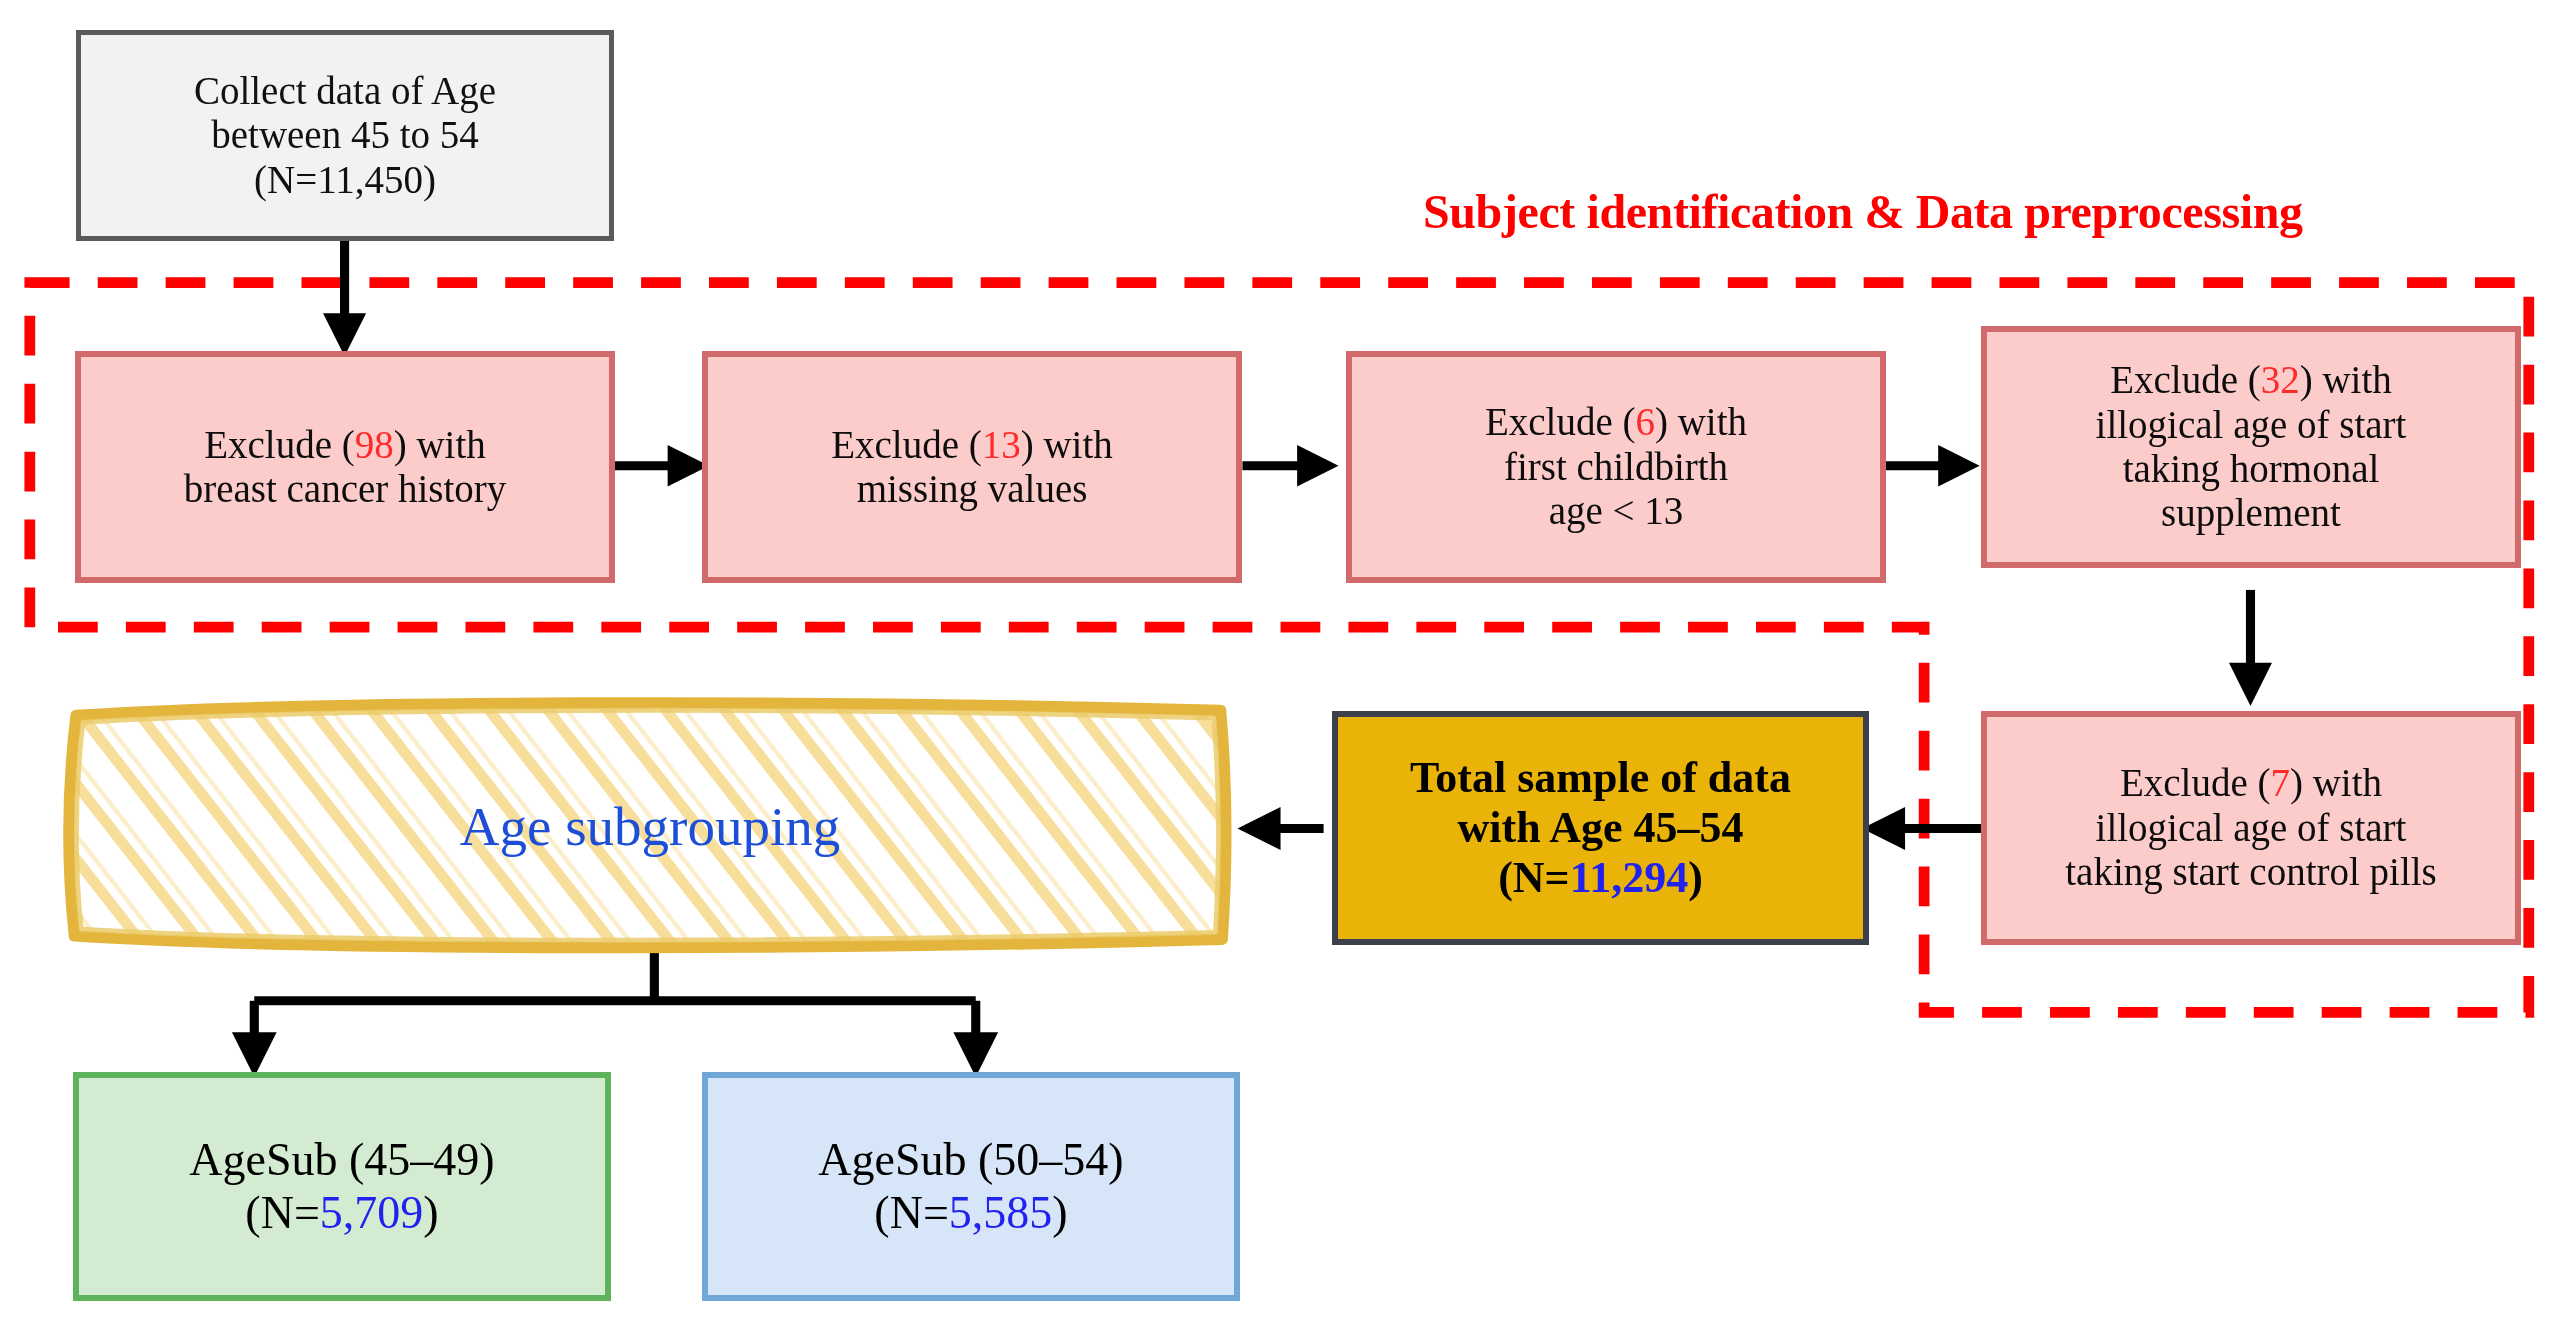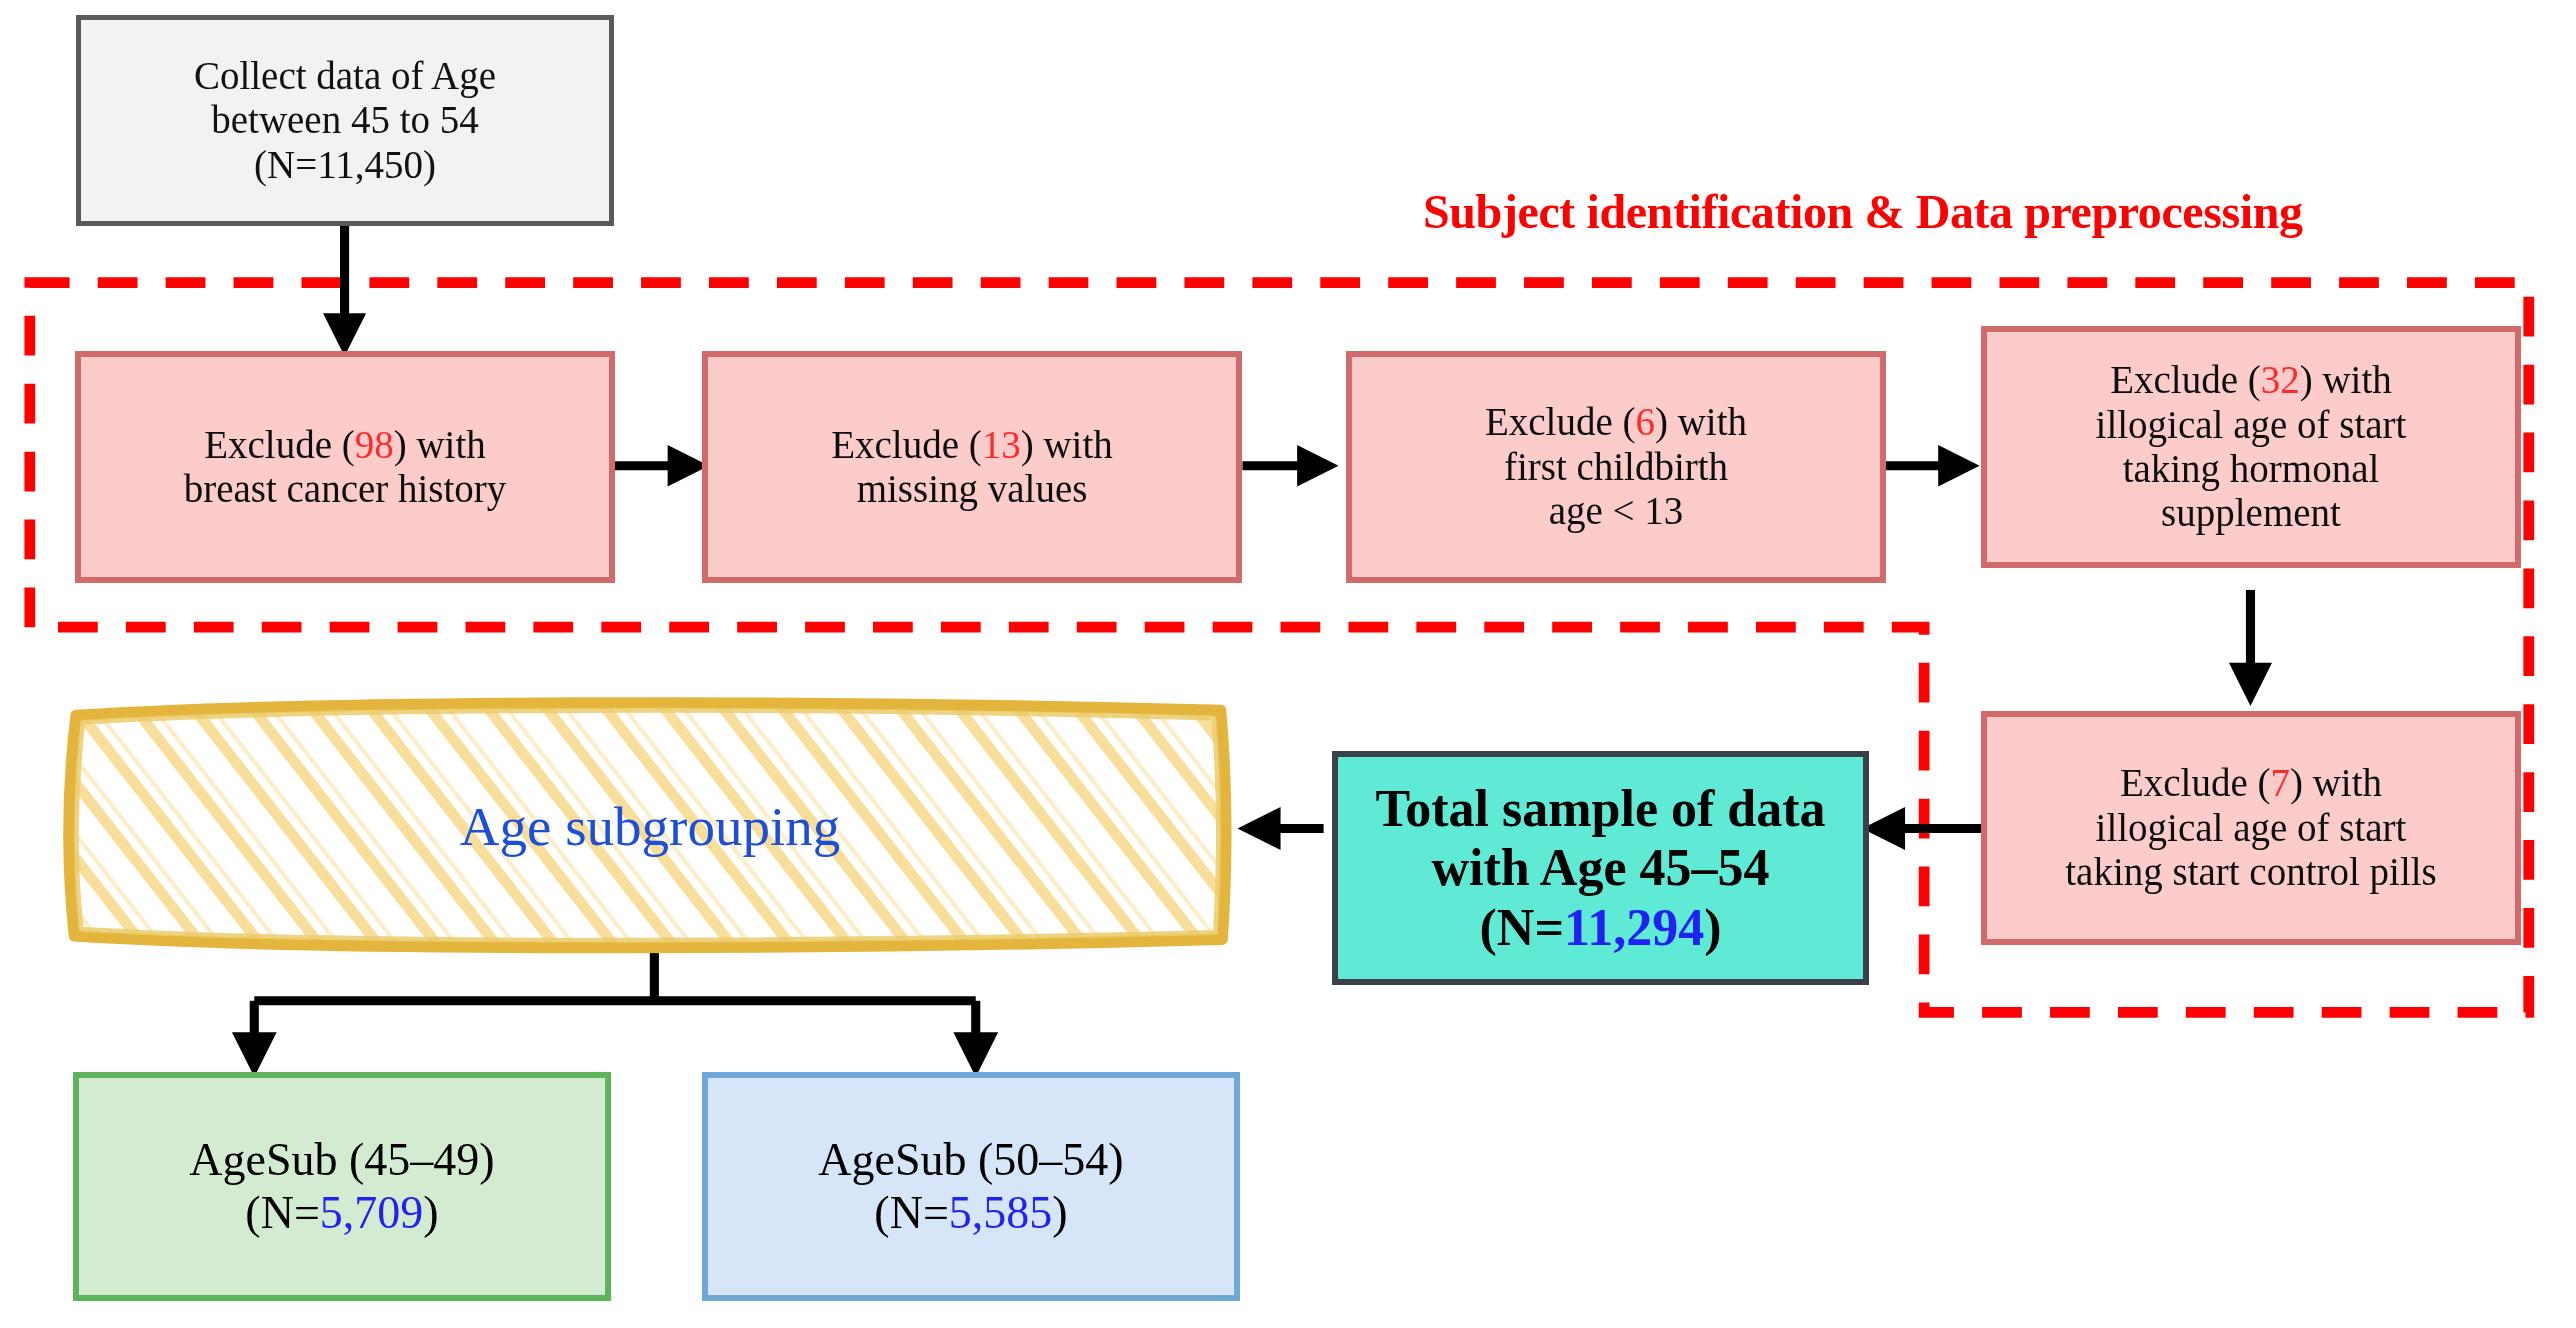--- a/index.html
+++ b/index.html
@@ -42,26 +42,25 @@
     background:#FCCCCB;
     border:6.6px solid #D16A6A;
     font-size:39px;
     color:#0d0d0d;
   }
   .num-red{color:#FF2B2B;}
   .num-blue{color:#2222F0;}
 
   
   .box-total{
-    background:#5eead4;
+    background:#eab308;
     border:6.6px solid #3A414B;
-    font-size:52px;
+    font-size:44px;
     font-weight:bold;
     color:#000000;
-    margin-top:40px;
   }
 
   
   .box-green{
     background:#D3EBD0;
     border:6.6px solid #5FB35C;
     font-size:46px;
     color:#000000;
   }
   .box-blue{
@@ -133,21 +132,21 @@
     <line x1="790" y1="1146" x2="790" y2="1208" stroke="#000" stroke-width="11"></line>
     <line x1="307" y1="1208" x2="1178" y2="1208" stroke="#000" stroke-width="11"></line>
     <line x1="307" y1="1208" x2="307" y2="1262" stroke="#000" stroke-width="11"></line>
     <line x1="1178" y1="1208" x2="1178" y2="1262" stroke="#000" stroke-width="11"></line>
     <polygon points="307,1300 280,1246 334,1246" fill="#000"></polygon>
     <polygon points="1178,1300 1151,1246 1205,1246" fill="#000"></polygon>
   </svg>
 
   <div class="abs region-title" style="left:1423px; top:184px;">Subject identification &amp; Data preprocessing</div>
 
-  <div class="abs box box-collect" style="left:76px; top:15px; width:538px; height:211px;">
+  <div class="abs box box-collect" style="left:76px; top:30px; width:538px; height:211px;">
     <span class="ln">Collect data of Age</span>
     <span class="ln">between 45 to 54</span>
     <span class="ln">(N=11,450)</span>
   </div>
 
   <div class="abs box box-exclude" style="left:75px; top:351px; width:540px; height:232px;">
     <span class="ln"><span>Exclude (</span><span class="num-red">98</span><span>) with</span></span>
     <span class="ln">breast cancer history</span>
   </div>
 

